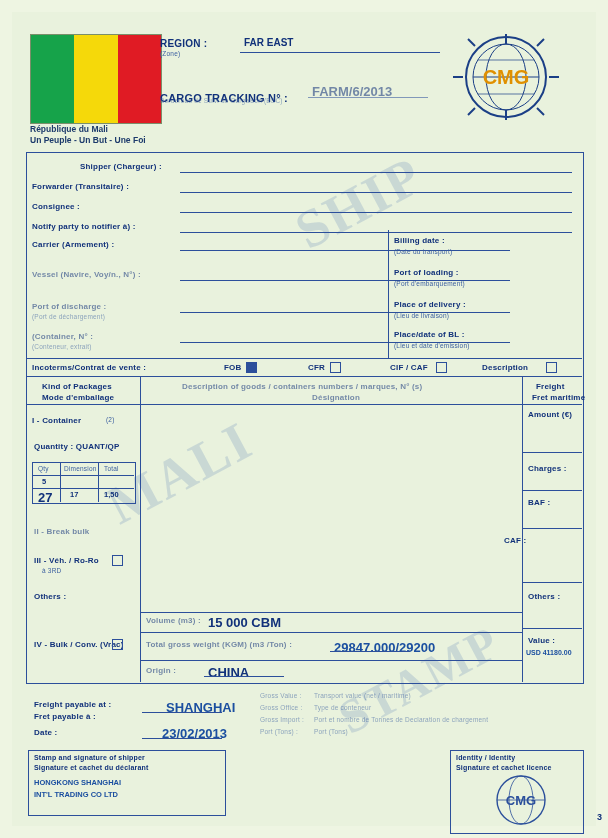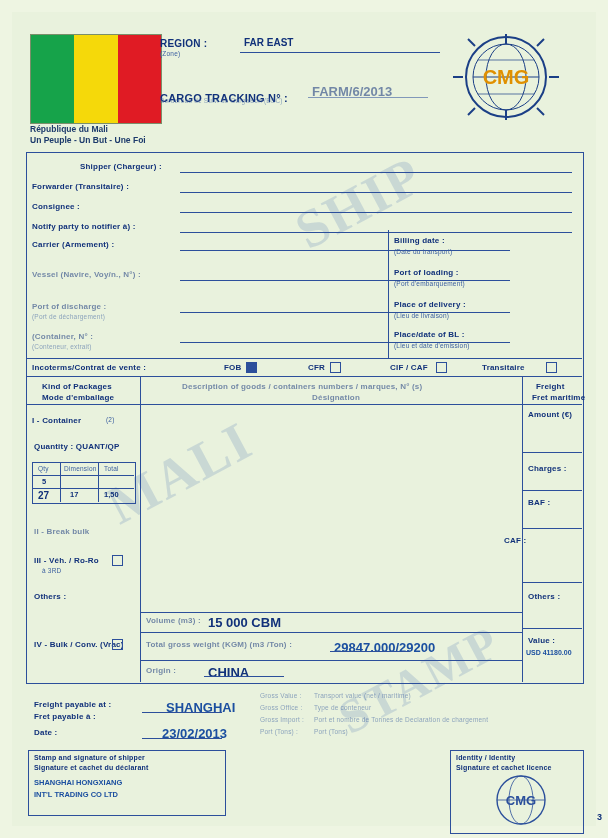--- a/index.html
+++ b/index.html
@@ -114,21 +114,21 @@
     <div class="vline" style="left:376px;top:218px;height:128px;"></div>
 
     <div class="hl" style="left:14px;top:346px;width:556px;"></div>
     <div class="lbl" style="left:20px;top:351px;">Incoterms/Contrat de vente :</div>
     <div class="lbl" style="left:212px;top:351px;">FOB</div>
     <div class="cb" style="left:234px;top:350px;background:#2c4f9b;"></div>
     <div class="lbl" style="left:296px;top:351px;">CFR</div>
     <div class="cb" style="left:318px;top:350px;"></div>
     <div class="lbl" style="left:378px;top:351px;">CIF / CAF</div>
     <div class="cb" style="left:424px;top:350px;"></div>
-    <div class="lbl" style="left:470px;top:351px;">Transitaire</div>
+    <div class="lbl" style="left:470px;top:351px;">Description</div>
     <div class="cb" style="left:534px;top:350px;"></div>
     <div class="hl" style="left:14px;top:364px;width:556px;"></div>
 
     <div class="vline" style="left:128px;top:364px;height:306px;"></div>
     <div class="vline" style="left:510px;top:364px;height:306px;"></div>
     <div class="lbl" style="left:30px;top:370px;">Kind of Packages</div>
     <div class="lbl" style="left:30px;top:381px;">Mode d'emballage</div>
     <div class="lbl faded" style="left:170px;top:370px;">Description of goods / containers numbers / marques, N° (s)</div>
     <div class="lbl faded" style="left:300px;top:381px;">Désignation</div>
     <div class="lbl" style="left:524px;top:370px;">Freight</div>
@@ -141,21 +141,21 @@
 
     <div class="box" style="left:20px;top:450px;width:102px;height:40px;"></div>
     <div class="vline" style="left:48px;top:450px;height:40px;"></div>
     <div class="vline" style="left:86px;top:450px;height:40px;"></div>
     <div class="hl" style="left:20px;top:463px;width:102px;"></div>
     <div class="hl" style="left:20px;top:476px;width:102px;"></div>
     <div class="lbl small" style="left:26px;top:453px;">Qty</div>
     <div class="lbl small" style="left:52px;top:453px;">Dimension</div>
     <div class="lbl small" style="left:92px;top:453px;">Total</div>
     <div class="val" style="left:30px;top:465px;font-size:7.5px;">5</div>
-    <div class="val" style="left:26px;top:478px;font-size:10px;">27</div>
+    <div class="val" style="left:26px;top:478px;font-size:13px;">27</div>
     <div class="val" style="left:58px;top:478px;font-size:7.5px;">17</div>
     <div class="val" style="left:92px;top:478px;font-size:7.5px;">1,50</div>
 
     <div class="lbl faded" style="left:22px;top:515px;">II - Break bulk</div>
     <div class="lbl" style="left:22px;top:544px;">III - Véh. / Ro-Ro</div>
     <div class="lbl small" style="left:30px;top:555px;">à 3RD</div>
     <div class="cb" style="left:100px;top:543px;"></div>
     <div class="lbl" style="left:22px;top:580px;">Others :</div>
     <div class="lbl" style="left:22px;top:628px;">IV - Bulk / Conv. (Vrac)</div>
     <div class="cb" style="left:100px;top:627px;"></div>
@@ -198,21 +198,21 @@
     <div class="lbl small faded" style="left:248px;top:704px;">Gross Import :</div>
     <div class="lbl small faded" style="left:248px;top:716px;">Port (Tons) :</div>
     <div class="lbl small faded" style="left:302px;top:680px;">Transport value (net / maritime)</div>
     <div class="lbl small faded" style="left:302px;top:692px;">Type de conteneur</div>
     <div class="lbl small faded" style="left:302px;top:704px;">Port et nombre de Tonnes de Declaration de chargement</div>
     <div class="lbl small faded" style="left:302px;top:716px;">Port (Tons)</div>
 
     <div class="box" style="left:16px;top:738px;width:196px;height:64px;"></div>
     <div class="lbl" style="left:22px;top:742px;font-size:7px;">Stamp and signature of shipper</div>
     <div class="lbl" style="left:22px;top:752px;font-size:7px;">Signature et cachet du déclarant</div>
-    <div class="val blue" style="left:22px;top:766px;font-size:7.5px;">SHANGHAI HONGXIANG</div>
+    <div class="val blue" style="left:22px;top:766px;font-size:7.5px;">HONGKONG SHANGHAI</div>
     <div class="val blue" style="left:22px;top:778px;font-size:7.5px;">INT'L TRADING CO LTD</div>
 
     <div class="box" style="left:438px;top:738px;width:132px;height:82px;"></div>
     <div class="lbl" style="left:444px;top:742px;font-size:7px;">Identity / Identity</div>
     <div class="lbl" style="left:444px;top:752px;font-size:7px;">Signature et cachet licence</div>
     <div class="logo" style="left:470px;top:760px;">
       <svg width="78" height="56" viewBox="0 0 78 56">
         <circle cx="39" cy="28" r="24" fill="none" stroke="#2b4f9b" stroke-width="1.4"></circle>
         <ellipse cx="39" cy="28" rx="12" ry="24" fill="none" stroke="#2b4f9b" stroke-width=".8"></ellipse>
         <line x1="15" y1="28" x2="63" y2="28" stroke="#2b4f9b" stroke-width=".8"></line>

